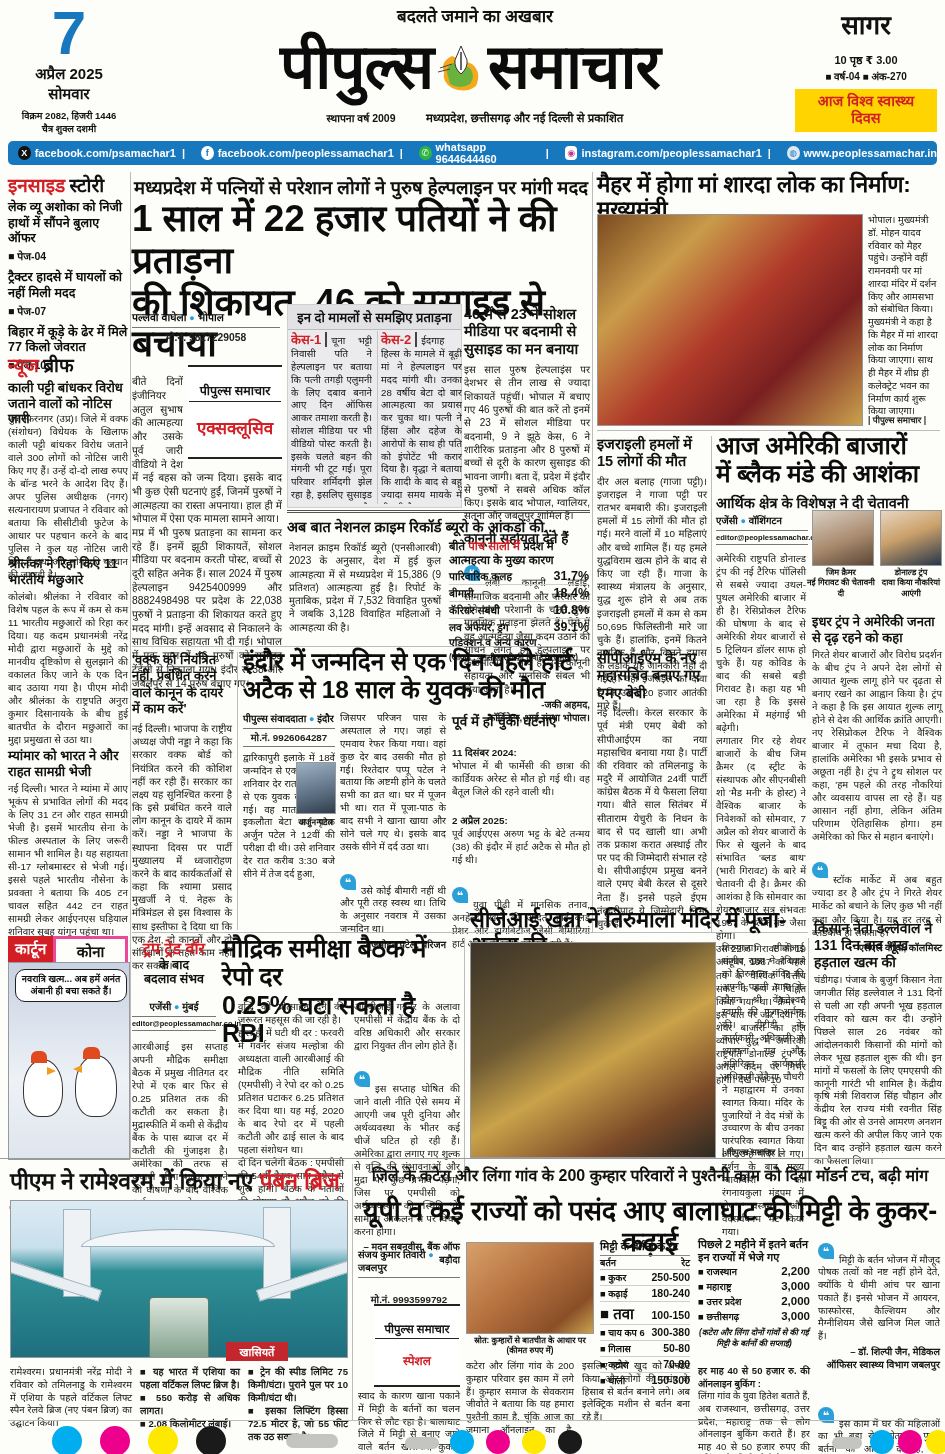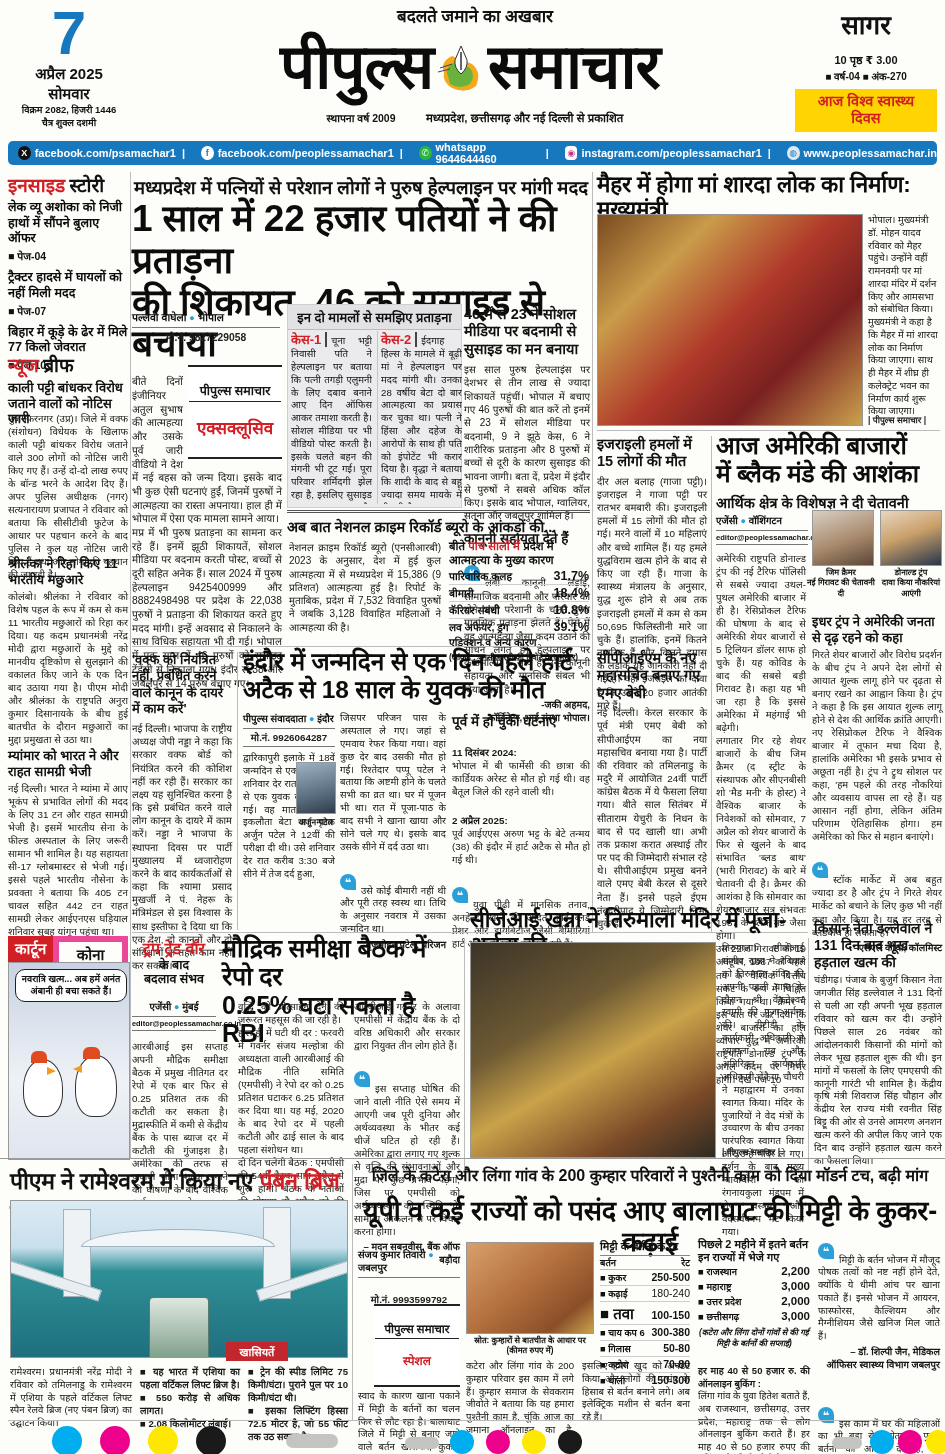--- a/index.html
+++ b/index.html
@@ -38,21 +38,21 @@
 </style>
 </head>
 <body>
 
 <div class="page">
 
   <div class="t ctr" style="left:10px;top:4px;width:118px;">
     <div style="font-size:62px;font-weight:800;color:#1878be;line-height:0.95;">7</div>
     <div style="font-size:15px;font-weight:bold;">अप्रैल 2025</div>
     <div style="font-size:15px;font-weight:bold;">सोमवार</div>
-    <div style="font-size:9.5px;font-weight:bold;margin-top:0;">विक्रम 2082, हिजरी 1446</div>
+    <div style="font-size:9.5px;font-weight:bold;margin-top:6px;">विक्रम 2082, हिजरी 1446</div>
     <div style="font-size:9.5px;font-weight:bold;">चैत्र शुक्ल दशमी</div>
   </div>
 
   <div class="t ctr" style="left:250px;top:4px;width:450px;font-size:17px;font-weight:bold;">बदलते जमाने का अखबार</div>
 
   <div class="t ctr" style="left:140px;top:22px;width:660px;white-space:nowrap;">
     <span style="font-size:62px;font-weight:800;letter-spacing:-1px;color:#0b0b0b;">पीपुल्स</span>
     <span style="display:inline-block;vertical-align:-6px;">
       <svg width="46" height="52" viewBox="0 0 46 52">
         <path d="M6 30 Q2 20 14 14 L34 22 Q44 30 38 44 Q28 52 14 46 Q4 40 6 30Z" fill="#f5a81c"></path>
@@ -120,21 +120,21 @@
   </div>
   <div class="t" style="left:8px;top:380px;width:120px;font-size:13px;font-weight:800;line-height:1.2;">काली पट्टी बांधकर विरोध जताने वालों को नोटिस जारी</div>
   <div class="t bt" style="left:8px;top:412px;width:120px;font-size:9.8px;">मुजफ्फरनगर (उप्र)। जिले में वक्फ (संशोधन) विधेयक के खिलाफ काली पट्टी बांधकर विरोध जताने वाले 300 लोगों को नोटिस जारी किए गए हैं। उन्हें दो-दो लाख रुपए के बॉन्ड भरने के आदेश दिए हैं। अपर पुलिस अधीक्षक (नगर) सत्यनारायण प्रजापत ने रविवार को बताया कि सीसीटीवी फुटेज के आधार पर पहचान करने के बाद पुलिस ने कुल यह नोटिस जारी किए हैं तथा और लोगों की पहचान की जा रही है।</div>
   <div class="t" style="left:8px;top:556px;width:120px;font-size:13px;font-weight:800;line-height:1.2;">श्रीलंका ने रिहा किए 11 भारतीय मछुआरे</div>
   <div class="t bt" style="left:8px;top:590px;width:120px;font-size:9.8px;">कोलंबो। श्रीलंका ने रविवार को विशेष पहल के रूप में कम से कम 11 भारतीय मछुआरों को रिहा कर दिया। यह कदम प्रधानमंत्री नरेंद्र मोदी द्वारा मछुआरों के मुद्दे को मानवीय दृष्टिकोण से सुलझाने की वकालत किए जाने के एक दिन बाद उठाया गया है। पीएम मोदी और श्रीलंका के राष्ट्रपति अनुरा कुमार दिसानायके के बीच हुई बातचीत के दौरान मछुआरों का मुद्दा प्रमुखता से उठा था।</div>
   <div class="t" style="left:8px;top:748px;width:120px;font-size:13px;font-weight:800;line-height:1.2;">म्यांमार को भारत ने और राहत सामग्री भेजी</div>
   <div class="t bt" style="left:8px;top:782px;width:120px;font-size:9.8px;">नई दिल्ली। भारत ने म्यांमा में आए भूकंप से प्रभावित लोगों की मदद के लिए 31 टन और राहत सामग्री भेजी है। इसमें भारतीय सेना के फील्ड अस्पताल के लिए जरूरी सामान भी शामिल है। यह सहायता सी-17 ग्लोबमास्टर से भेजी गई। इससे पहले भारतीय नौसेना के प्रवक्ता ने बताया कि 405 टन चावल सहित 442 टन राहत सामग्री लेकर आईएनएस घड़ियाल शनिवार सुबह यांगून पहुंचा था।</div>
 
   <div class="t" style="left:8px;top:936px;width:120px;display:flex;">
     <span style="background:#d21f26;color:#fff;font-weight:800;font-size:15px;padding:2px 7px;">कार्टून</span>
-    <span style="font-weight:800;font-size:15px;padding:2px 7px;border:6px solid #ec4899;flex:1;text-align:center;">कोना</span>
+    <span style="font-weight:800;font-size:15px;padding:2px 7px;border:3px solid #ec4899;flex:1;text-align:center;">कोना</span>
   </div>
   <div class="t" style="left:8px;top:962px;width:120px;height:196px;background:linear-gradient(180deg,#c8d2e2,#eef2f7 60%,#dfe5ee);border:1px solid #999;overflow:hidden;">
     <div style="position:absolute;left:6px;top:6px;width:104px;background:#fff;border:1.5px solid #222;border-radius:10px;padding:4px 3px;font-size:9.3px;font-weight:bold;text-align:center;line-height:1.25;">नवरात्रि खत्म... अब हमें अनंत अंबानी ही बचा सकते हैं।</div>
     <div>
       <div style="position:absolute;left:14px;top:96px;width:38px;height:56px;background:#fff;border:1.5px solid #333;border-radius:50% 50% 40% 40%;"></div>
       <div style="position:absolute;left:22px;top:88px;width:16px;height:12px;background:#e04a1f;border-radius:6px 6px 0 0;"></div>
       <div style="position:absolute;left:38px;top:104px;width:0;height:0;border-left:9px solid #f29c1f;border-top:4px solid transparent;border-bottom:4px solid transparent;"></div>
       <div style="position:absolute;left:66px;top:92px;width:40px;height:60px;background:#fff;border:1.5px solid #333;border-radius:50% 50% 40% 40%;"></div>
       <div style="position:absolute;left:74px;top:84px;width:17px;height:12px;background:#e04a1f;border-radius:6px 6px 0 0;"></div>
       <div style="position:absolute;left:64px;top:102px;width:0;height:0;border-right:9px solid #f29c1f;border-top:4px solid transparent;border-bottom:4px solid transparent;"></div>
@@ -406,21 +406,21 @@
     <div style="display:flex;justify-content:space-between;font-size:9.5px;font-weight:bold;border-bottom:1px solid #bbb;">
       <span>बर्तन</span>
       <span>रेट</span>
     </div>
     <div class="statrow">
         <span style="font-size:9.3px;font-weight:bold;">■ कुकर</span>
         <span style="font-size:10.5px;font-weight:800;">250-500</span>
       </div>
     <div class="statrow">
         <span style="font-size:9.3px;font-weight:bold;">■ कढ़ाई</span>
-        <span style="font-size:10.5px;font-weight:400;">180-240</span>
+        <span style="font-size:10.5px;font-weight:700;">180-240</span>
       </div>
     <div class="statrow">
         <span style="font-size:15px;font-weight:bold;">■ तवा</span>
         <span style="font-size:10.5px;font-weight:800;">100-150</span>
       </div>
     <div class="statrow">
         <span style="font-size:9.3px;font-weight:bold;">■ चाय कप 6</span>
         <span style="font-size:10.5px;font-weight:800;">300-380</span>
       </div>
     <div class="statrow">

